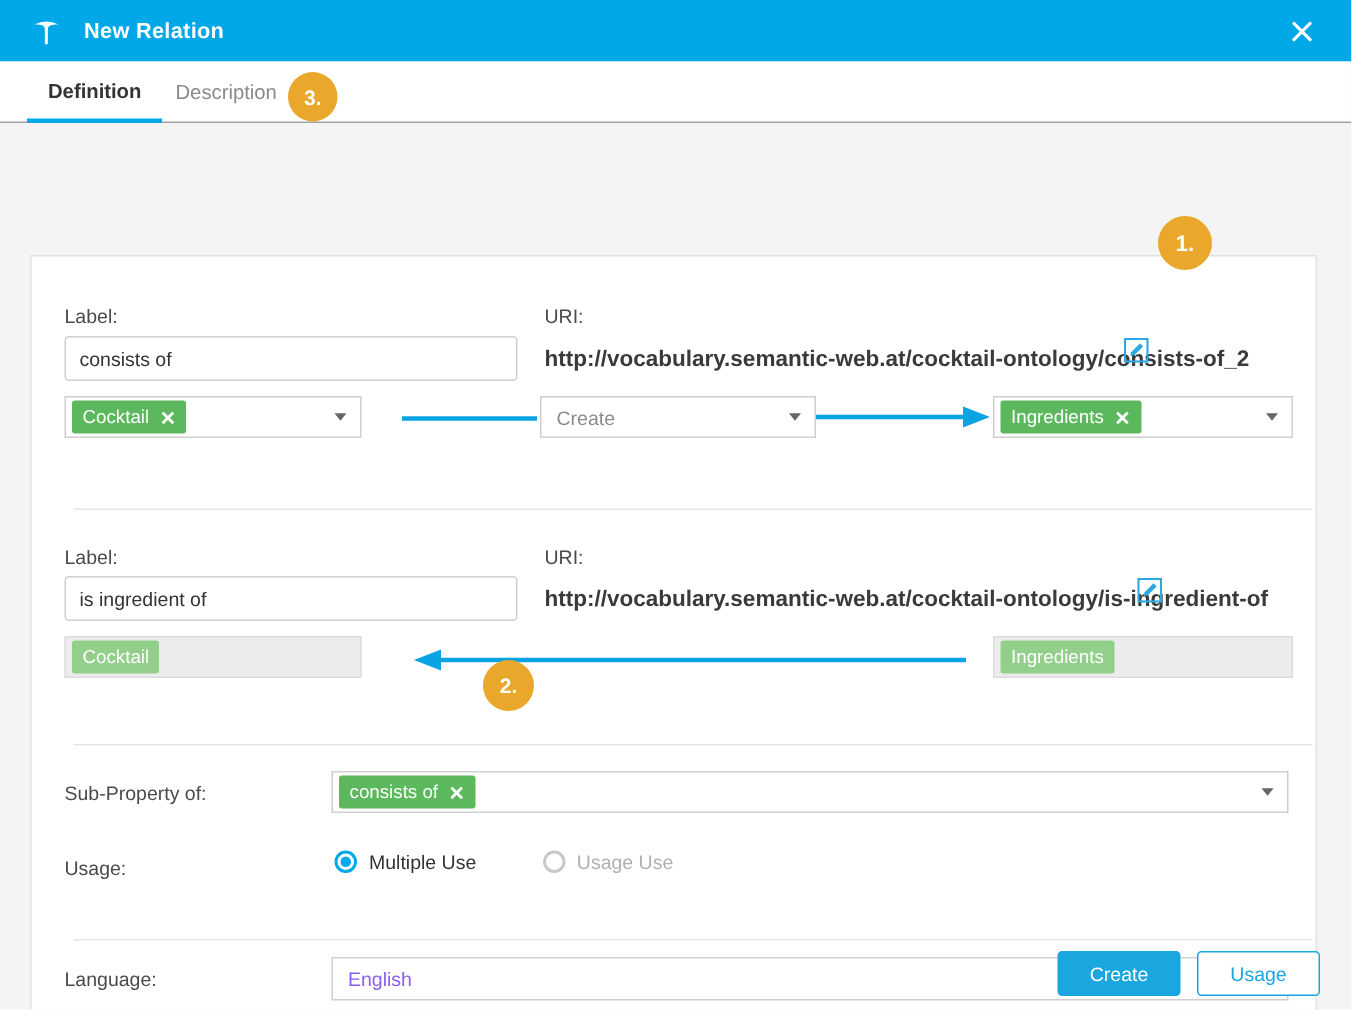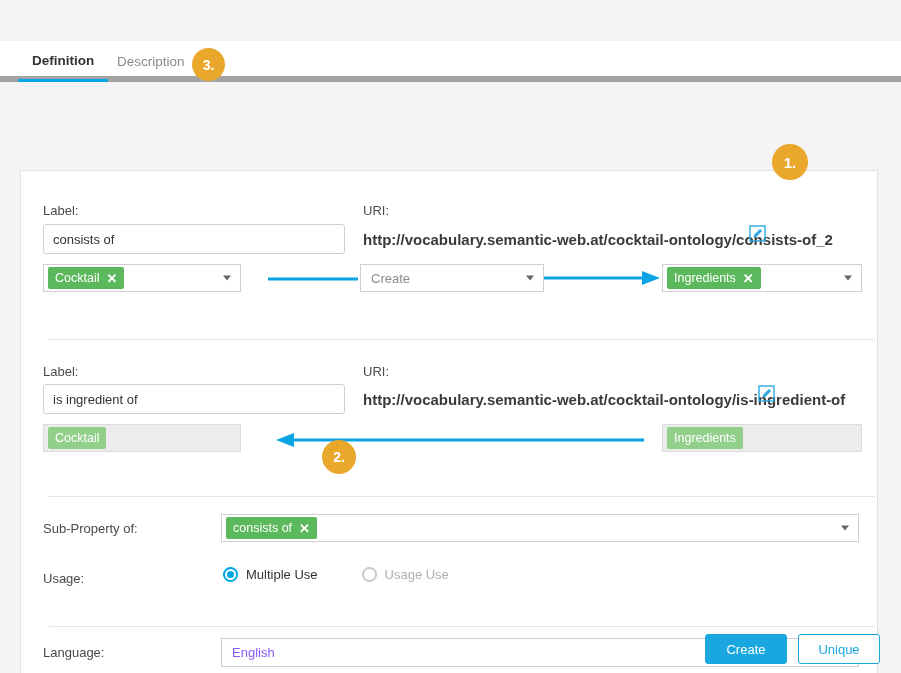--- a/index.html
+++ b/index.html
@@ -39,21 +39,21 @@
     display: flex; align-items: center; justify-content: center;
     cursor: pointer;
   }
   .close-btn svg { display: block; }
 
   
   .tabbar {
     position: absolute; left: 0; top: 41px;
     width: 901px; height: 41px;
     background: #ffffff;
-    border-bottom: 6px solid #a3a3a3;
+    border-bottom: 1px solid #a3a3a3;
   }
   .tab {
     position: absolute; top: 0; height: 41px;
     display: flex; align-items: center;
     font-size: 13.5px;
     cursor: pointer;
     white-space: nowrap;
   }
   .tab-definition {
     left: 18px; padding: 0 14px;
@@ -219,20 +219,33 @@
   }
   .btn-cancel {
     background: #ffffff; border: 1px solid #1aa7e0; color: #1aa7e0;
   }
 </style>
 </head>
 <body>
 
 <div id="app">
 
+  <div class="titlebar">
+    <span class="brand-icon">
+      <svg width="22" height="22" viewBox="0 0 22 22">
+        <path d="M3 6.4 Q11 2.2 19 6.4 Q11 5.6 11.9 10.6 L11.9 18.6 Q11.9 19.6 10.9 19.6 Q9.9 19.6 9.9 18.6 L9.9 10.6 Q10.8 5.6 3 6.4 Z" fill="#ffffff"></path>
+      </svg>
+    </span>
+    <span class="title-text">New Relation</span>
+    <div class="close-btn">
+      <svg width="18" height="18" viewBox="0 0 18 18">
+        <path d="M3.6 3.6 L14.4 14.4 M14.4 3.6 L3.6 14.4" stroke="#ffffff" stroke-width="2.1" stroke-linecap="round"></path>
+      </svg>
+    </div>
+  </div>
 
   <div class="tabbar">
     <div class="tab tab-definition">
       <span>Definition</span>
     </div>
     <div class="tab tab-description">
       <span>Description</span>
     </div>
   </div>
 
@@ -358,21 +371,21 @@
         <span class="placeholder-text" style="color:#8b5cf6;">English</span>
         <span class="caret"></span>
       </div>
 
     </div>
 
     <div class="footer-btn btn-create" style="left:705px; top:552px; width:82px;text-align:right;">
       <span>Create</span>
     </div>
     <div class="footer-btn btn-cancel" style="left:798px; top:552px; width:82px;">
-      <span>Unique</span>
+      <span>Usage</span>
     </div>
 
   </div>
 
   <div class="badge badge-1">1.</div>
   <div class="badge badge-2">2.</div>
 
 </div>
 
 </body></html>

